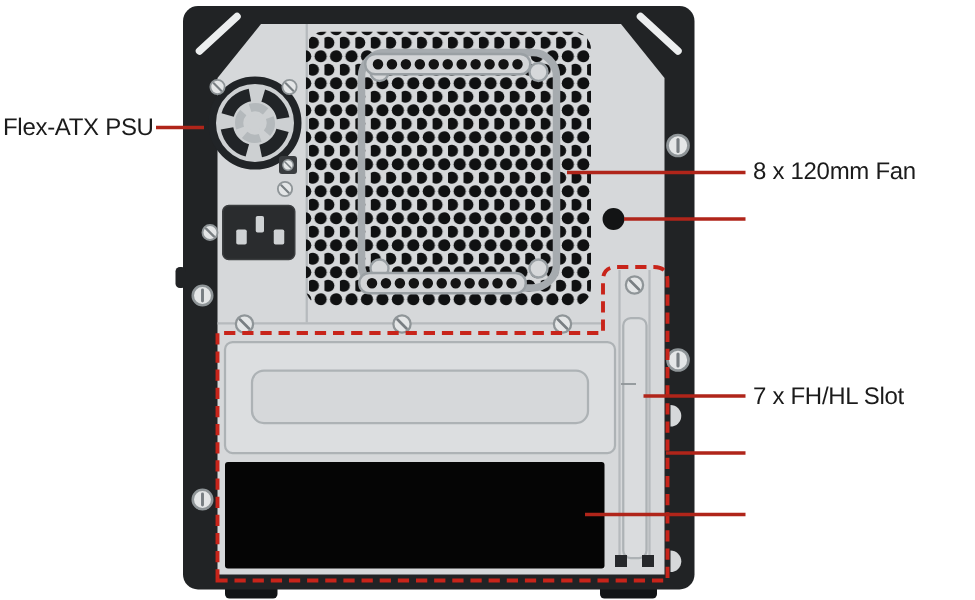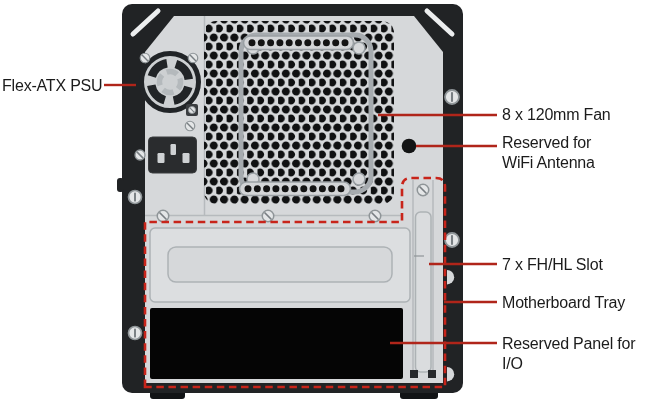--- a/index.html
+++ b/index.html
@@ -138,19 +138,15 @@
   <line x1="104" y1="85" x2="136" y2="85" class="redline"></line>
   <line x1="378" y1="115" x2="497" y2="115" class="redline"></line>
   <line x1="416" y1="146" x2="497" y2="146" class="redline"></line>
   <line x1="429" y1="264" x2="497" y2="264" class="redline"></line>
   <line x1="444" y1="302" x2="497" y2="302" class="redline"></line>
   <line x1="390" y1="343" x2="497" y2="343" class="redline"></line>
 </svg>
 
 <div class="callout" style="left:2px;top:76px;">Flex-ATX PSU</div>
 <div class="callout" style="left:502px;top:105px;">8 x 120mm Fan</div>
-<div class="callout" style="left:502px;top:133px;">Reserved for
-WiFi Antenna</div>
 <div class="callout" style="left:502px;top:255px;">7 x FH/HL Slot</div>
-<div class="callout" style="left:502px;top:293px;">Motherboard Tray</div>
-<div class="callout" style="left:502px;top:334px;">Reserved Panel for I/O</div>
 
 </div>
 
 </body></html>

